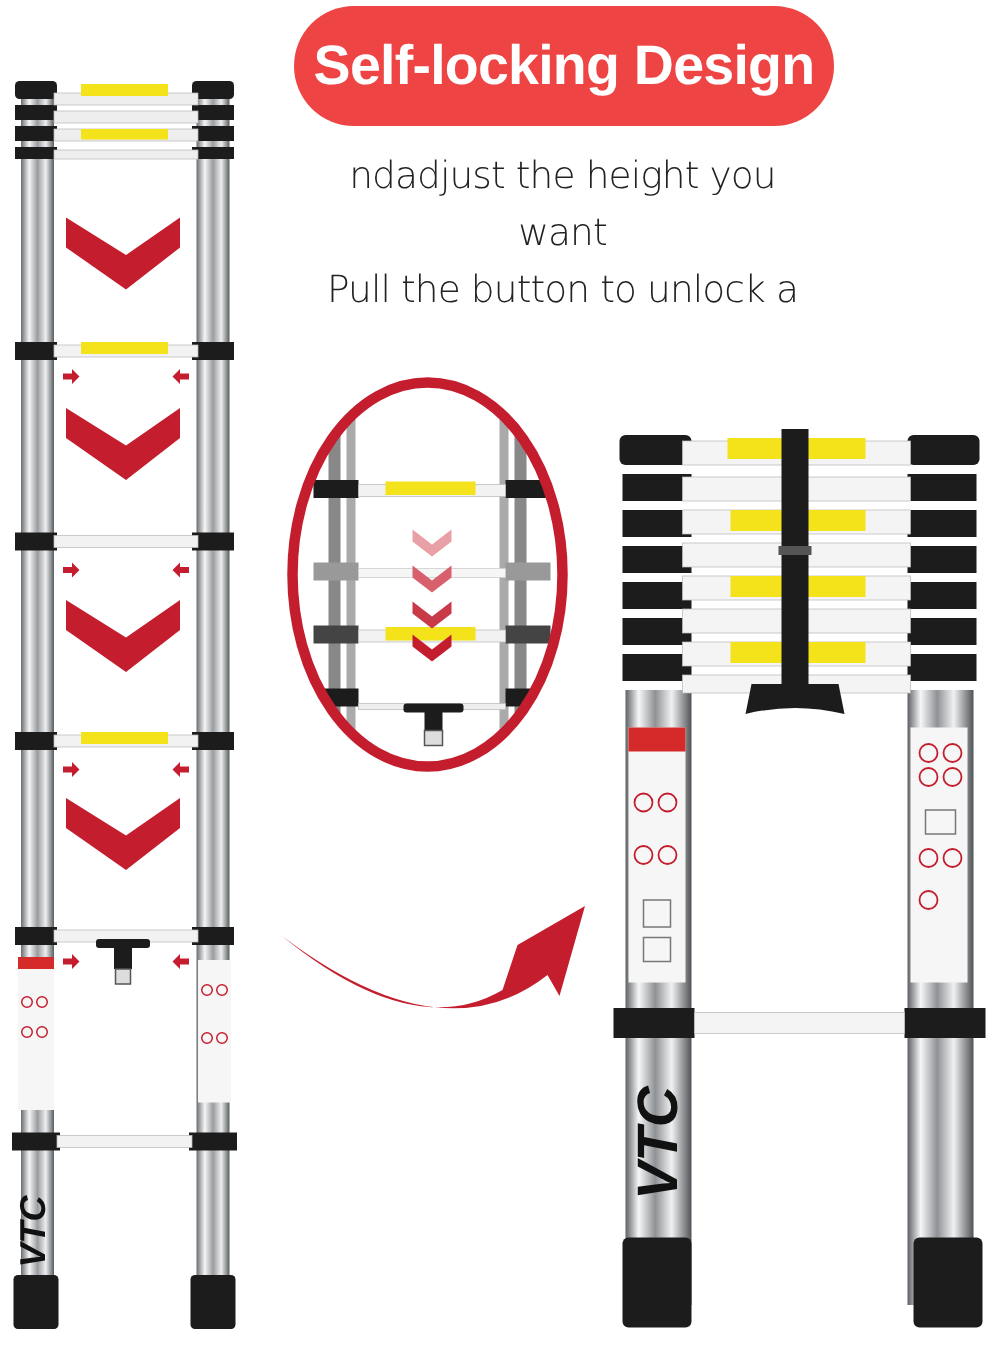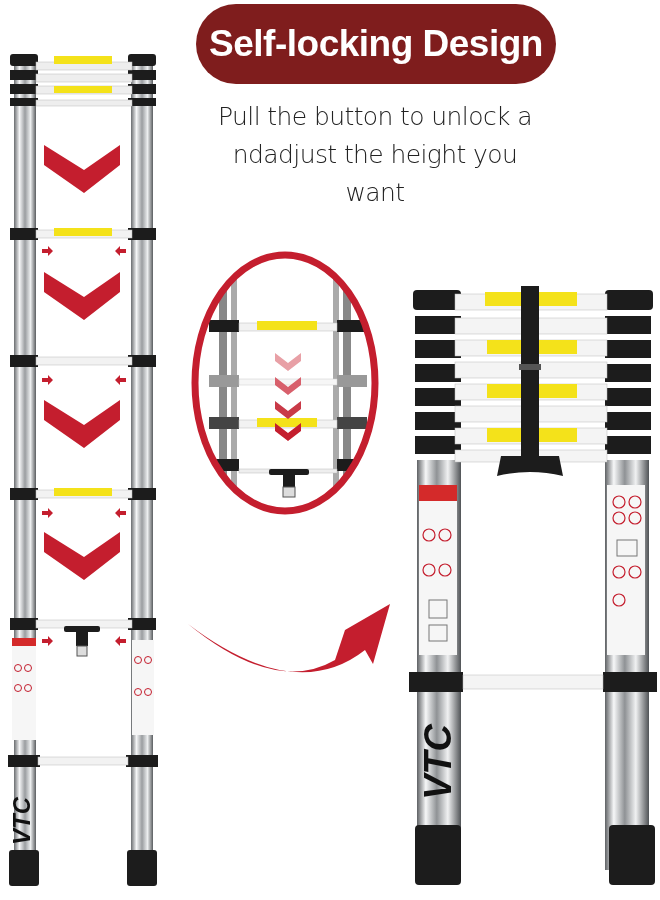--- a/index.html
+++ b/index.html
@@ -1,30 +1,30 @@
 <!DOCTYPE html>
 <html><head>
   <meta charset="utf-8">
   <style>
     html, body { margin:0; padding:0; background:#ffffff; }
     body { width:660px; height:900px; position:relative; overflow:hidden; font-family:"DejaVu Sans", sans-serif; }
     .abs { position:absolute; }
-    .banner { left:196px; top:4px; width:360px; height:80px; border-radius:40px; background:#7f1d1d; color:#fff; display:flex; align-items:center; justify-content:center; font-family:"Liberation Sans", sans-serif; font-weight:bold; font-size:37px; letter-spacing:-0.5px; }
+    .banner { left:196px; top:4px; width:360px; height:80px; border-radius:40px; background:#ef4444; color:#fff; display:flex; align-items:center; justify-content:center; font-family:"Liberation Sans", sans-serif; font-weight:bold; font-size:37px; letter-spacing:-0.5px; }
     .subtitle { left:200px; top:98px; width:350px; text-align:center; font-family:"DejaVu Sans", sans-serif; font-size:25px; line-height:38px; color:#222; font-weight:300; letter-spacing:-0.6px; }
     svg { display:block; }
   </style>
 </head>
 <body>
 
 <div class="abs banner">
   <span>Self-locking Design</span>
 </div>
 <div class="abs subtitle">
+  <div>ndadjust the height you want</div>
   <div>Pull the button to unlock a</div>
-  <div>ndadjust the height you want</div>
 </div>
 
 <svg class="abs" style="left:0;top:0" width="180" height="900">
   <defs>
     <linearGradient id="tube" x1="0" x2="1">
       <stop offset="0" stop-color="#6a6d70"></stop>
         <stop offset="0.25" stop-color="#f4f5f6"></stop>
       <stop offset="0.5" stop-color="#9a9da0"></stop>
         <stop offset="0.75" stop-color="#eceeef"></stop>
       <stop offset="1" stop-color="#5a5d60"></stop>

